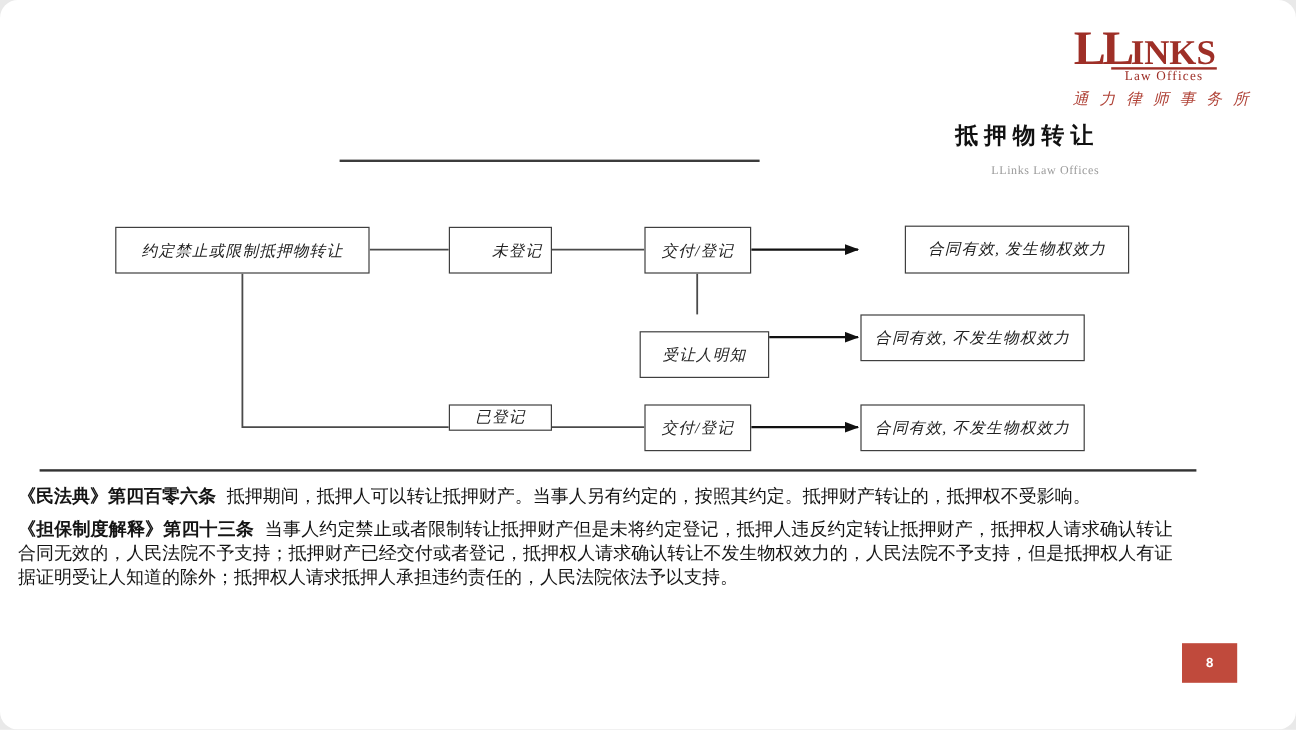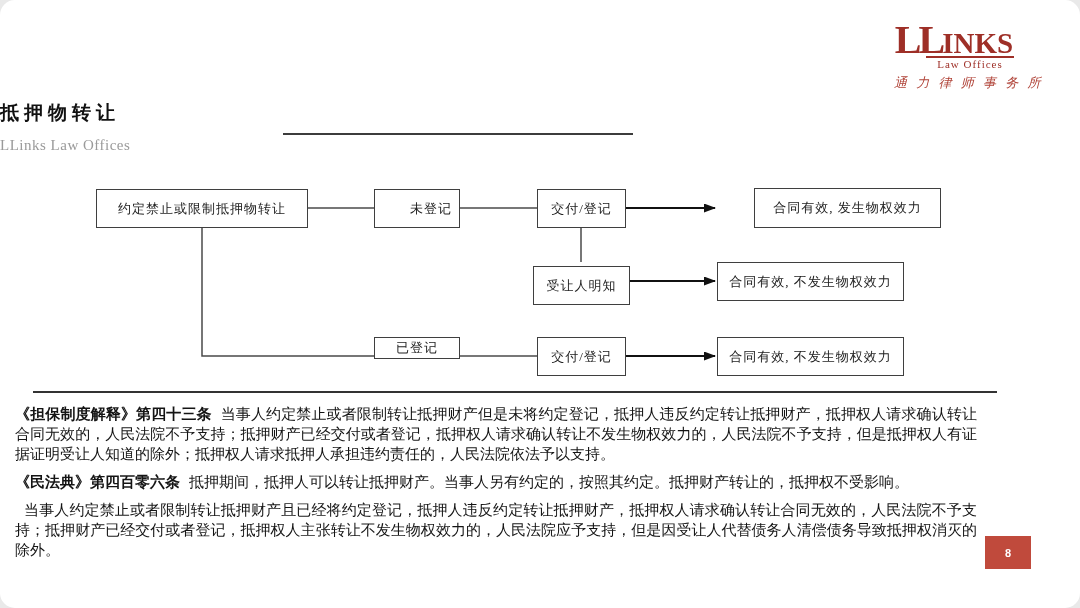--- a/index.html
+++ b/index.html
@@ -11,27 +11,27 @@
   
   .logo{position:absolute;top:20px;left:894px;width:120px;text-align:center;color:#9e2f27;}
   .logo-en{line-height:1;white-space:nowrap;font-weight:bold;}
   .logo-ll{font-size:40px;letter-spacing:-3px;}
   .logo-inks{font-size:29px;letter-spacing:0px;}
   .logo-sub{margin-left:32px;margin-top:-4px;border-top:2px solid #9e2f27;font-size:11px;
     letter-spacing:1px;padding-top:1px;font-weight:normal;}
   .logo-cn{margin-top:4px;font-size:13px;letter-spacing:3px;color:#b04338;white-space:nowrap;
     font-style:italic;}
   
-  .title-block{position:absolute;top:100px;left:0;width:916px;text-align:left;}
+  .title-block{position:absolute;top:100px;left:0;width:916px;text-align:right;}
   .title-text{font-family:"Liberation Sans","DejaVu Sans",sans-serif;font-weight:bold;
     font-size:19px;letter-spacing:5px;color:#111;}
   .title-rule{width:350px;height:0;border-top:2px solid #3c3c3c;margin:7px auto 2px auto;}
-  .title-caption{font-size:15px;color:#9a9a9a;letter-spacing:0.5px;}
+  .title-caption{font-size:10px;color:#9a9a9a;letter-spacing:0.5px;}
   
-  .flowchart{position:absolute;inset:0;}
+  .flowchart{position:absolute;inset:0;font-style:italic;}
   .flowchart svg{position:absolute;top:0;left:0;}
   .node{
     position:absolute;box-sizing:border-box;border:1.5px solid #3f3f3f;background:#fff;
     display:flex;align-items:center;justify-content:center;
     font-size:13px;color:#222;letter-spacing:1px;white-space:nowrap;
   }
   
   .divider{position:absolute;top:391px;left:33px;width:964px;height:0;border-top:2px solid #333;}
   
   .legal{position:absolute;top:404px;left:15px;width:962px;}
@@ -80,30 +80,29 @@
 
       <line x1="626" y1="208" x2="715" y2="208" stroke="#111" stroke-width="1.8" marker-end="url(#arrow)"></line>
       <line x1="630" y1="281" x2="715" y2="281" stroke="#111" stroke-width="1.8" marker-end="url(#arrow)"></line>
       <line x1="626" y1="356" x2="715" y2="356" stroke="#111" stroke-width="1.8" marker-end="url(#arrow)"></line>
     </svg>
 
     <div class="node" style="left:96px;top:189px;width:212px;height:39px;">约定禁止或限制抵押物转让</div>
     <div class="node" style="left:374px;top:189px;width:86px;height:39px;padding-left:28px;">未登记</div>
     <div class="node" style="left:537px;top:189px;width:89px;height:39px;">交付/登记</div>
     <div class="node" style="left:754px;top:188px;width:187px;height:40px;">合同有效, 发生物权效力</div>
-    <div class="node" style="left:533px;top:266px;width:97px;height:39px;">受让人明知</div>
+    <div class="node" style="left:533px;top:276px;width:108px;height:39px;">受让人明知</div>
     <div class="node" style="left:717px;top:262px;width:187px;height:39px;">合同有效, 不发生物权效力</div>
     <div class="node" style="left:374px;top:337px;width:86px;height:22px;">已登记</div>
     <div class="node" style="left:537px;top:337px;width:89px;height:39px;">交付/登记</div>
     <div class="node" style="left:717px;top:337px;width:187px;height:39px;">合同有效, 不发生物权效力</div>
   </div>
 
   <div class="divider"></div>
 
   <div class="legal">
+    <p class="para"><b class="lead">《民法典》第四百零六条</b><span>抵押期间，抵押人可以转让抵押财产。当事人另有约定的，按照其约定。抵押财产转让的，抵押权不受影响。</span></p>
     <p class="para"><b class="lead">《担保制度解释》第四十三条</b><span>当事人约定禁止或者限制转让抵押财产但是未将约定登记，抵押人违反约定转让抵押财产，抵押权人请求确认转让合同无效的，人民法院不予支持；抵押财产已经交付或者登记，抵押权人请求确认转让不发生物权效力的，人民法院不予支持，但是抵押权人有证据证明受让人知道的除外；抵押权人请求抵押人承担违约责任的，人民法院依法予以支持。</span></p>
-    <p class="para"><b class="lead">《民法典》第四百零六条</b><span>抵押期间，抵押人可以转让抵押财产。当事人另有约定的，按照其约定。抵押财产转让的，抵押权不受影响。</span></p>
-    <p class="para"><b class="lead"></b><span>当事人约定禁止或者限制转让抵押财产且已经将约定登记，抵押人违反约定转让抵押财产，抵押权人请求确认转让合同无效的，人民法院不予支持；抵押财产已经交付或者登记，抵押权人主张转让不发生物权效力的，人民法院应予支持，但是因受让人代替债务人清偿债务导致抵押权消灭的除外。</span></p>
   </div>
 
   <div class="page-badge">8</div>
 
 </div>
 
 </body></html>

